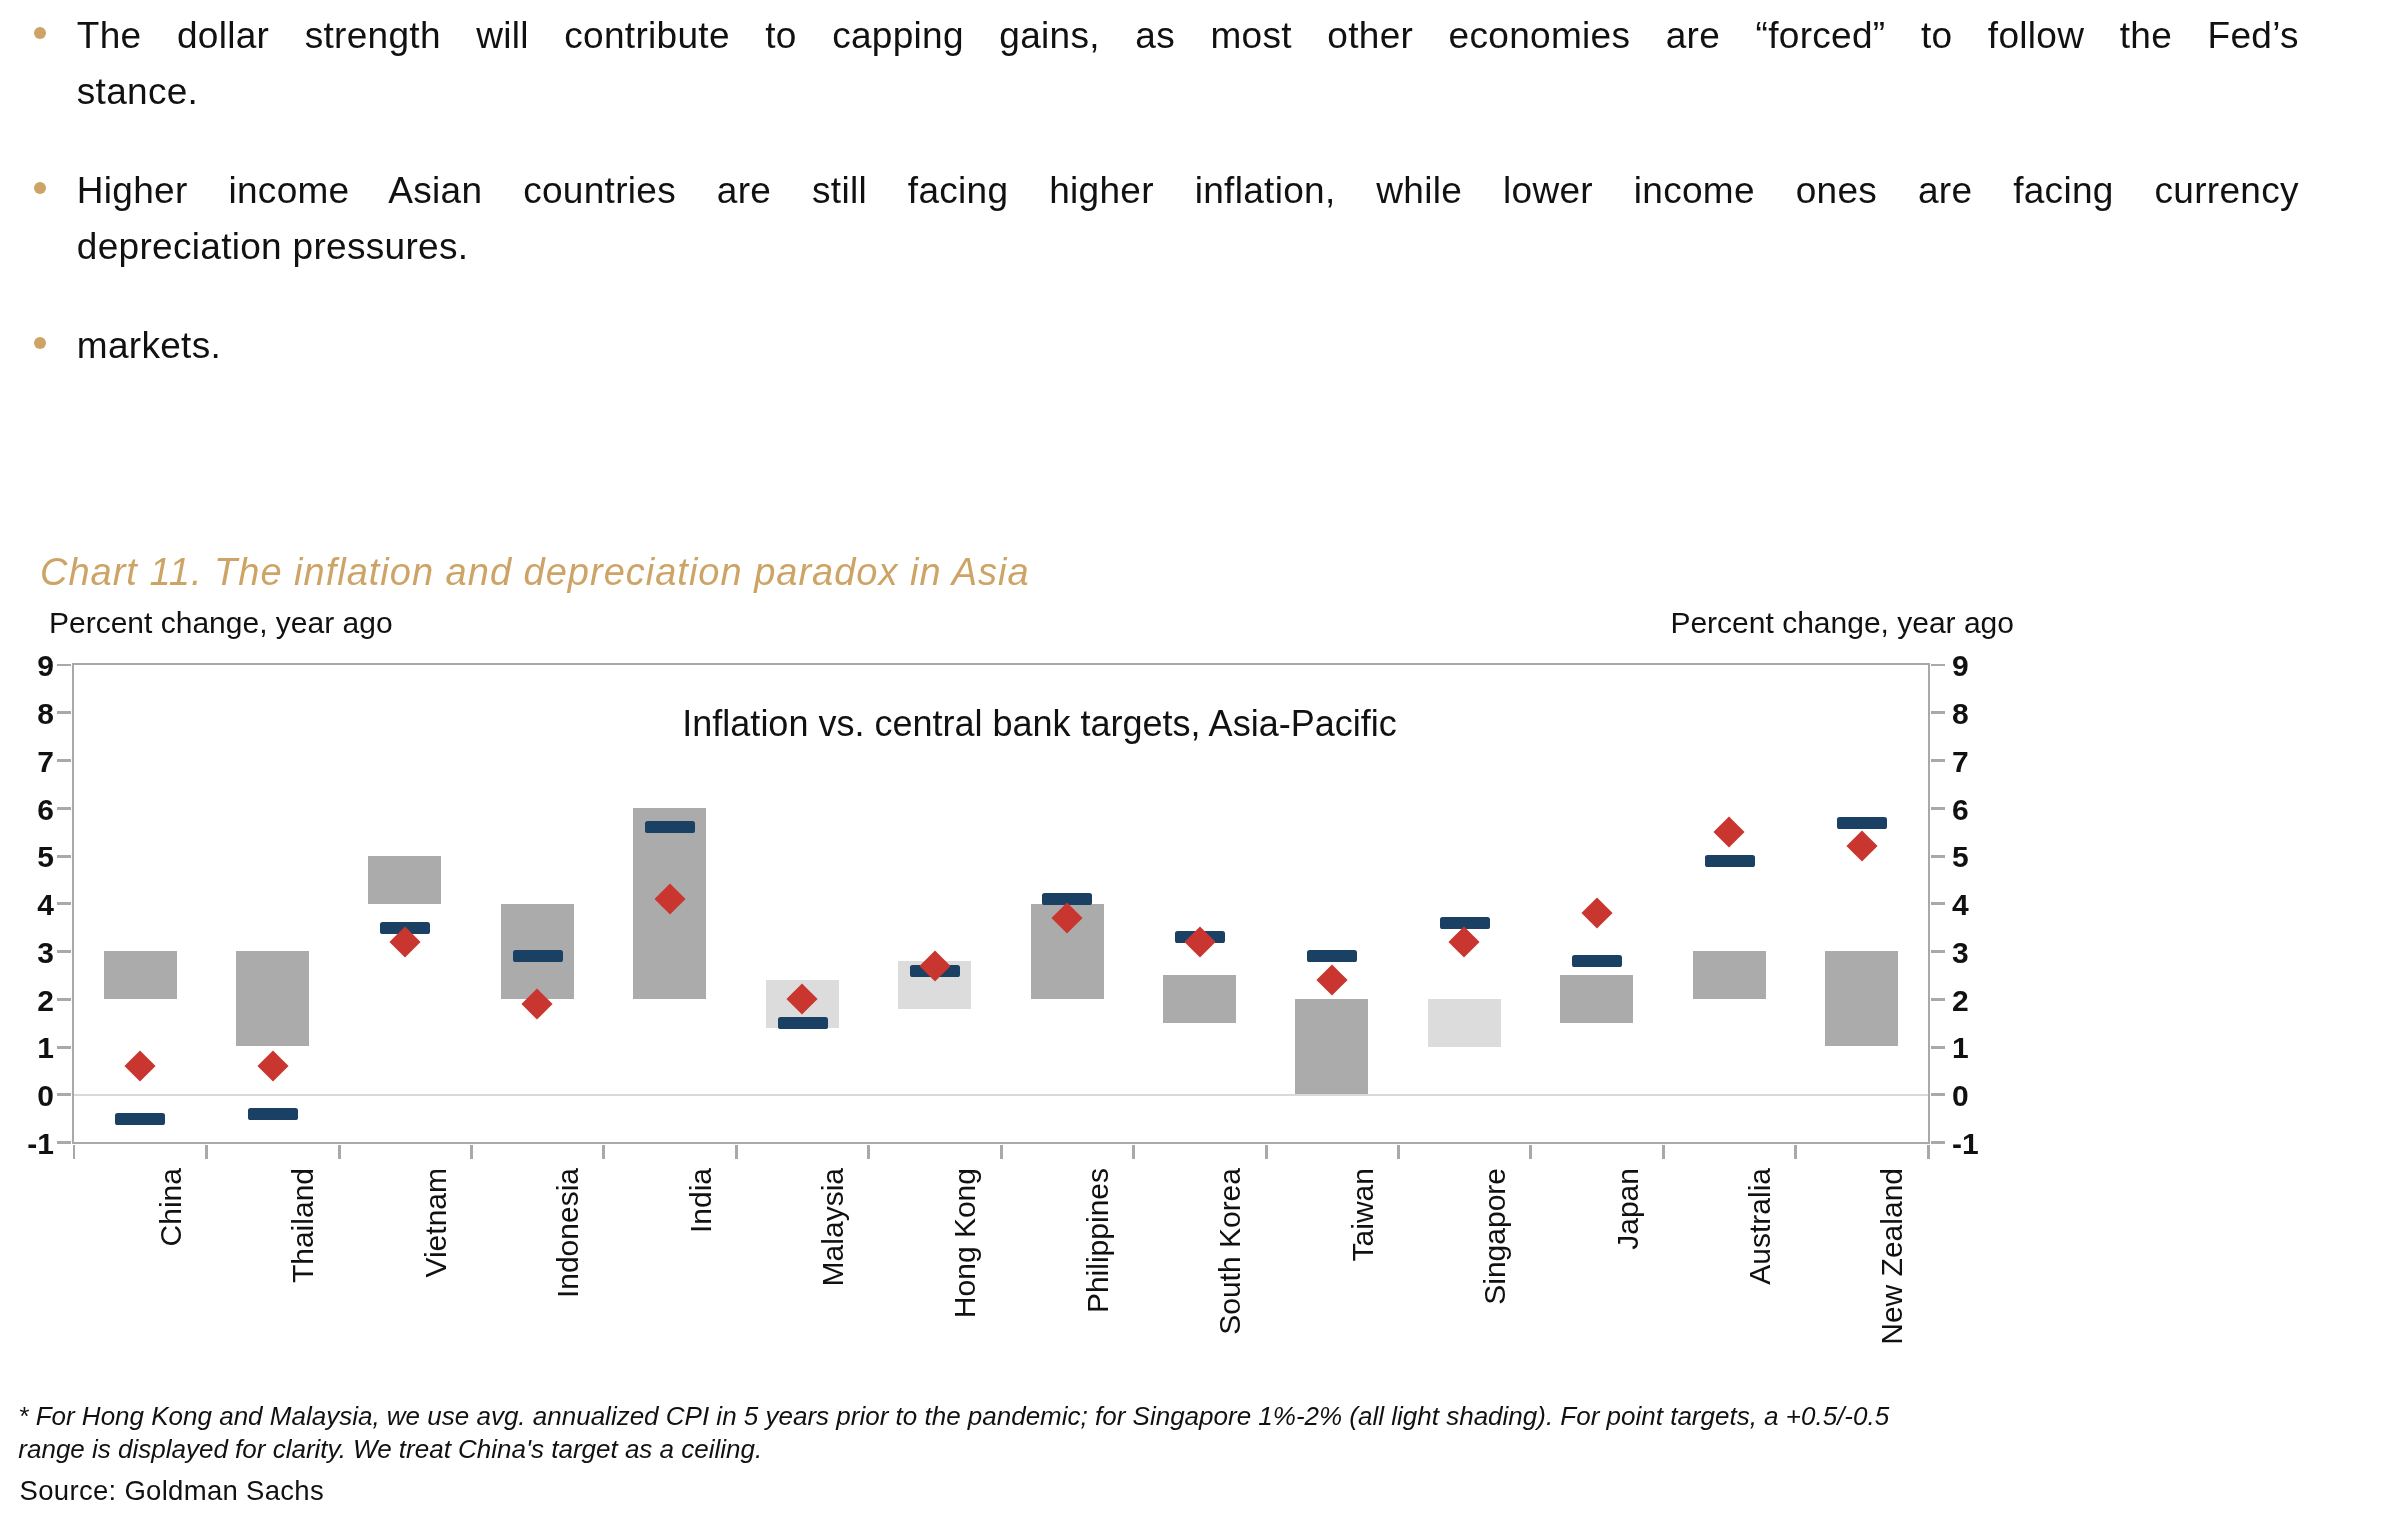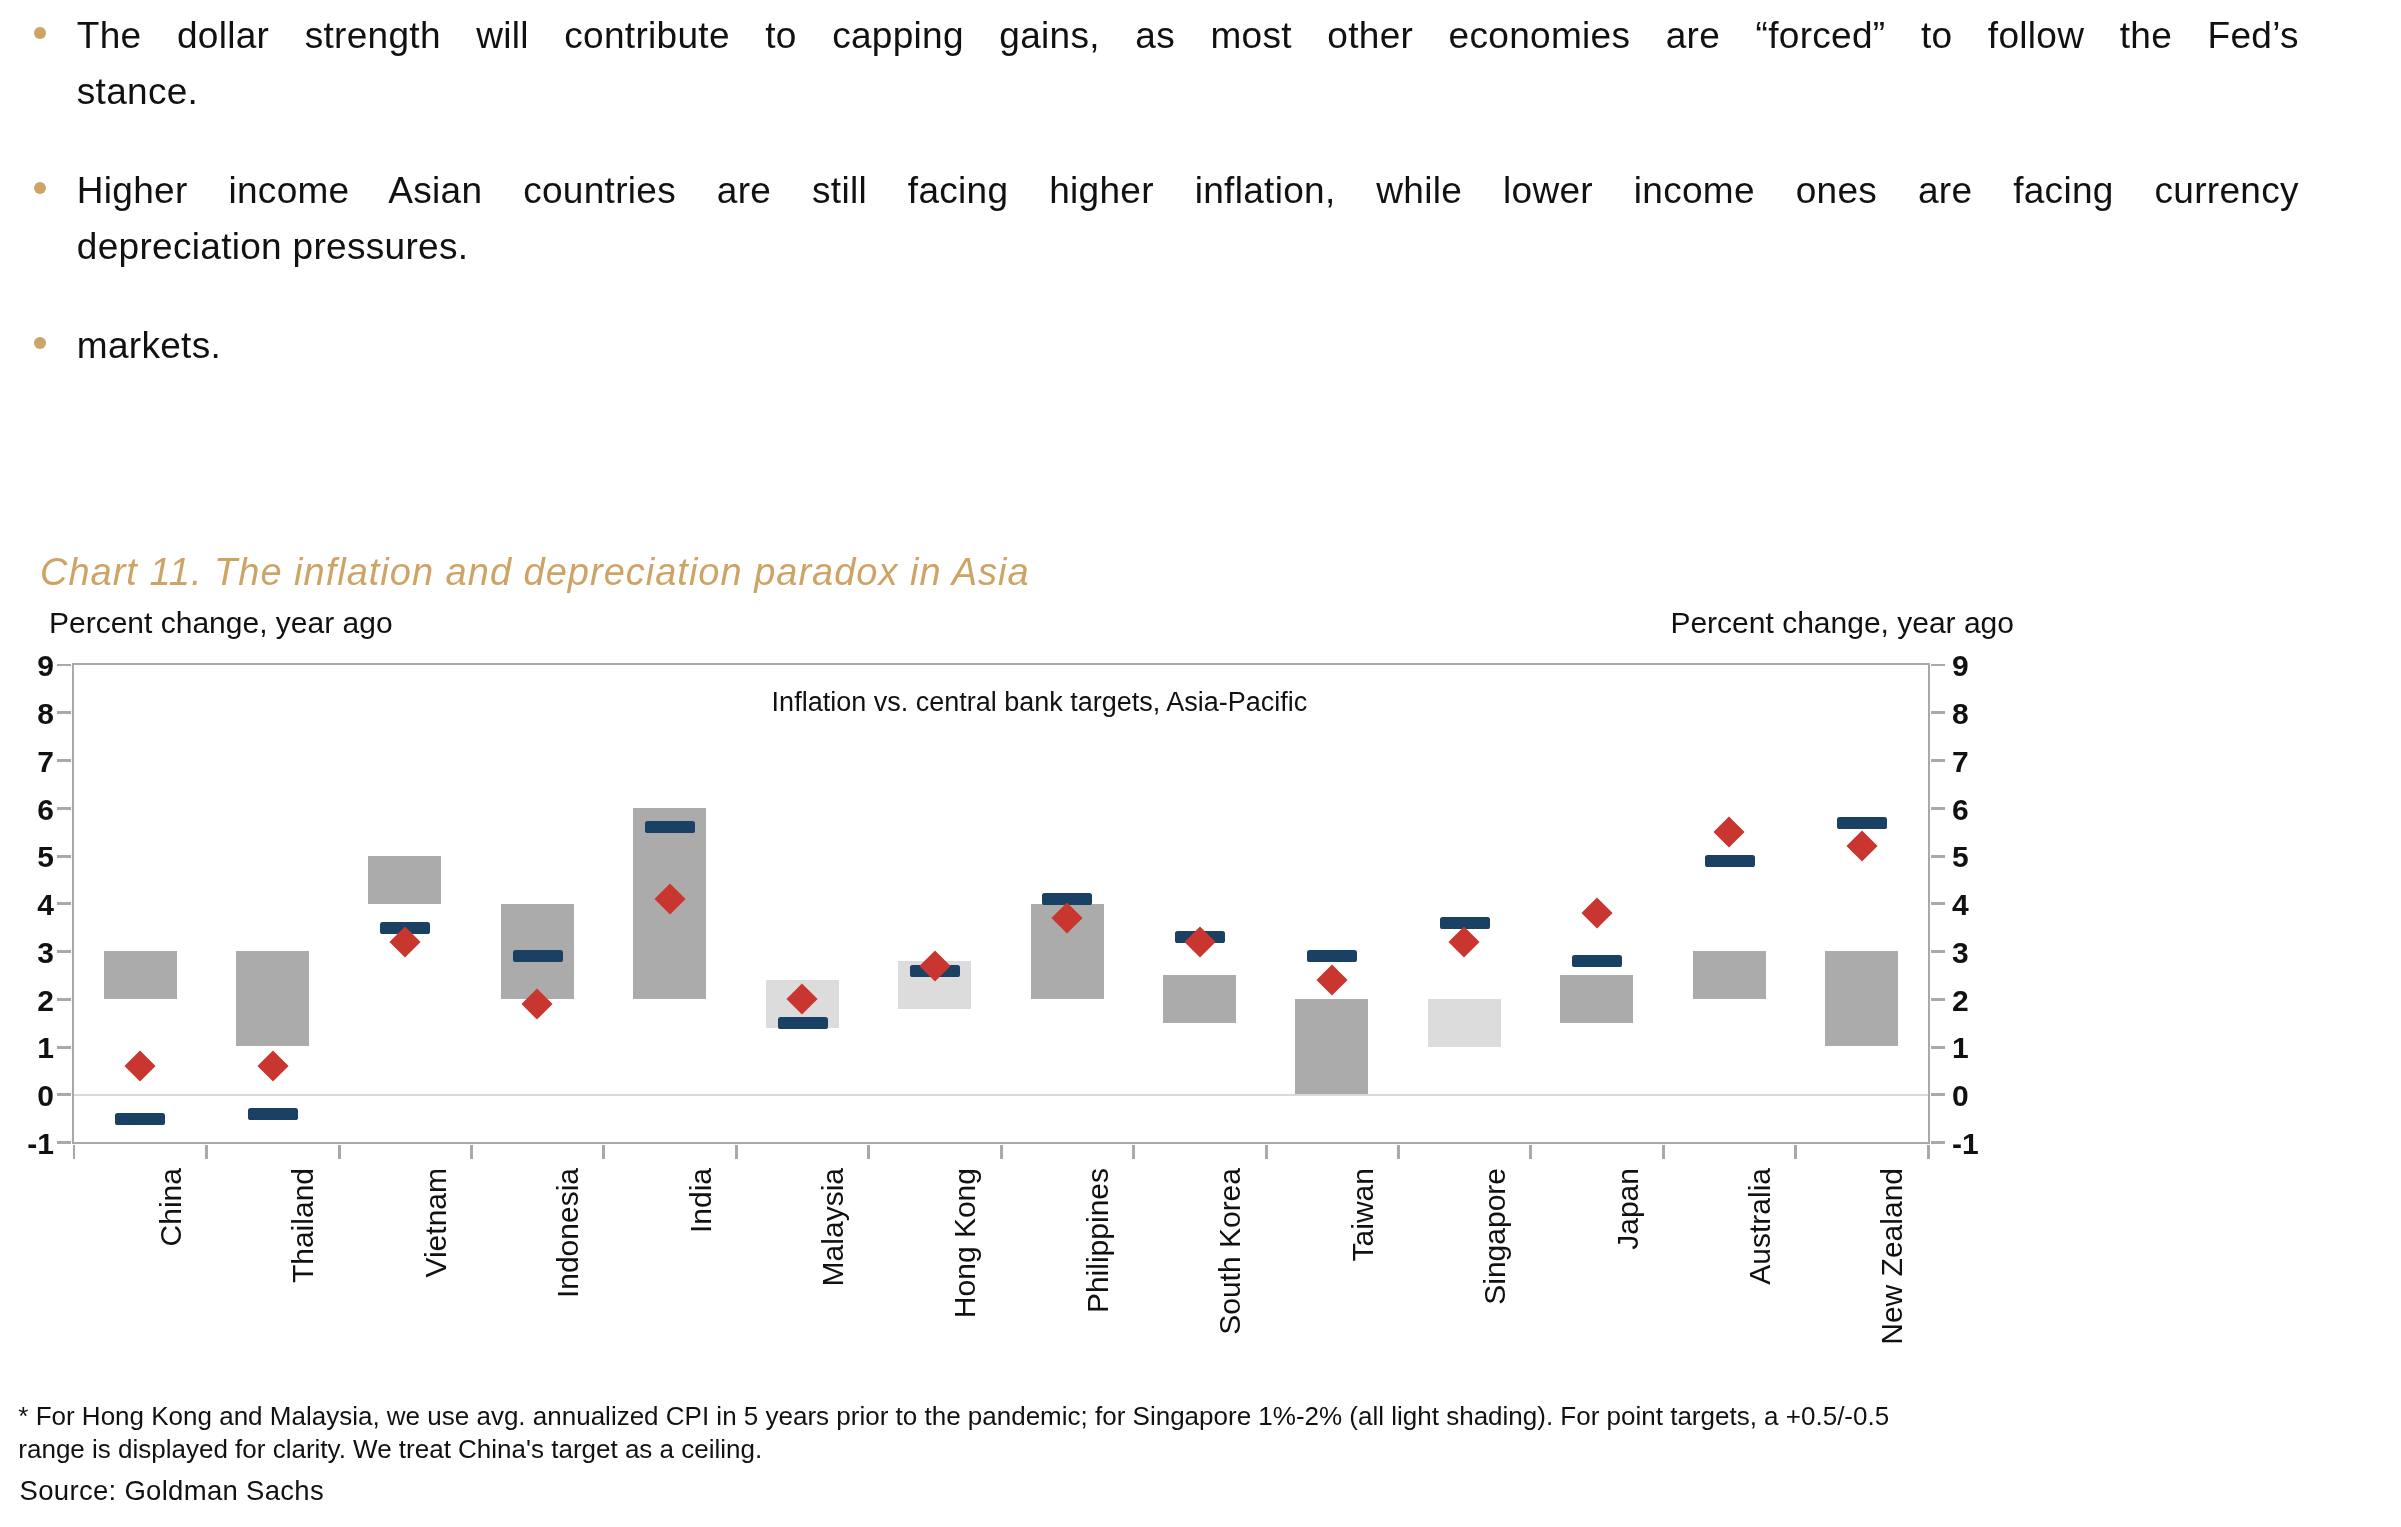--- a/index.html
+++ b/index.html
@@ -34,29 +34,29 @@
   .cpi-dash{position:absolute;width:50px;height:11.8px;border-radius:2.6px;}
   .core-diamond{position:absolute;width:22px;height:22px;transform:rotate(45deg);}
   .legend{position:absolute;left:82px;top:29px;}
   .legend-row{display:flex;align-items:center;height:37px;margin-bottom:13px;}
   .legend-marker-cell{width:42px;display:flex;align-items:center;}
   .legend-label{font-size:30px;}
   .lm-square{width:21px;height:21px;}
   .lm-dash{width:37px;height:10.5px;border-radius:2px;}
   .lm-diamond{width:19.6px;height:19.6px;transform:rotate(45deg);margin-left:1.3px;}
   .subtitle{position:absolute;left:586px;top:22px;width:759px;text-align:center;}
-  .subtitle-l1{font-size:27px;}
+  .subtitle-l1{font-size:36px;margin-top:16px;}
   .subtitle-l2{font-size:31px;font-style:italic;margin-top:6.5px;}
   .subtitle-arrow{display:inline-block;vertical-align:-0.7px;margin:0 2.6px 0 11.8px;}
   .countries{position:absolute;left:0;top:0;}
   .country-label{
     position:absolute;top:1168px;white-space:nowrap;font-size:30px;line-height:30px;
     transform-origin:0 0;transform:rotate(-90deg) translateX(-100%);
   }
-  .footnote{position:absolute;left:18.3px;top:1400px;width:1929px;font-size:26px;line-height:33px;}
+  .footnote{position:absolute;left:18.3px;top:1400px;width:1929px;font-size:26px;line-height:33px;font-style:italic;}
   .source{position:absolute;left:19.6px;top:1475px;font-size:27.5px;letter-spacing:0.3px;}
 </style>
 </head>
 <body>
 
 <div class="bullets">
     <div class="bullet">
       <div class="bullet-dot" style="background: rgb(205, 164, 101);"></div>
       <div class="bullet-text">
         <div class="jl">The dollar strength will contribute to capping gains, as most other economies are “forced” to follow the Fed’s</div>

